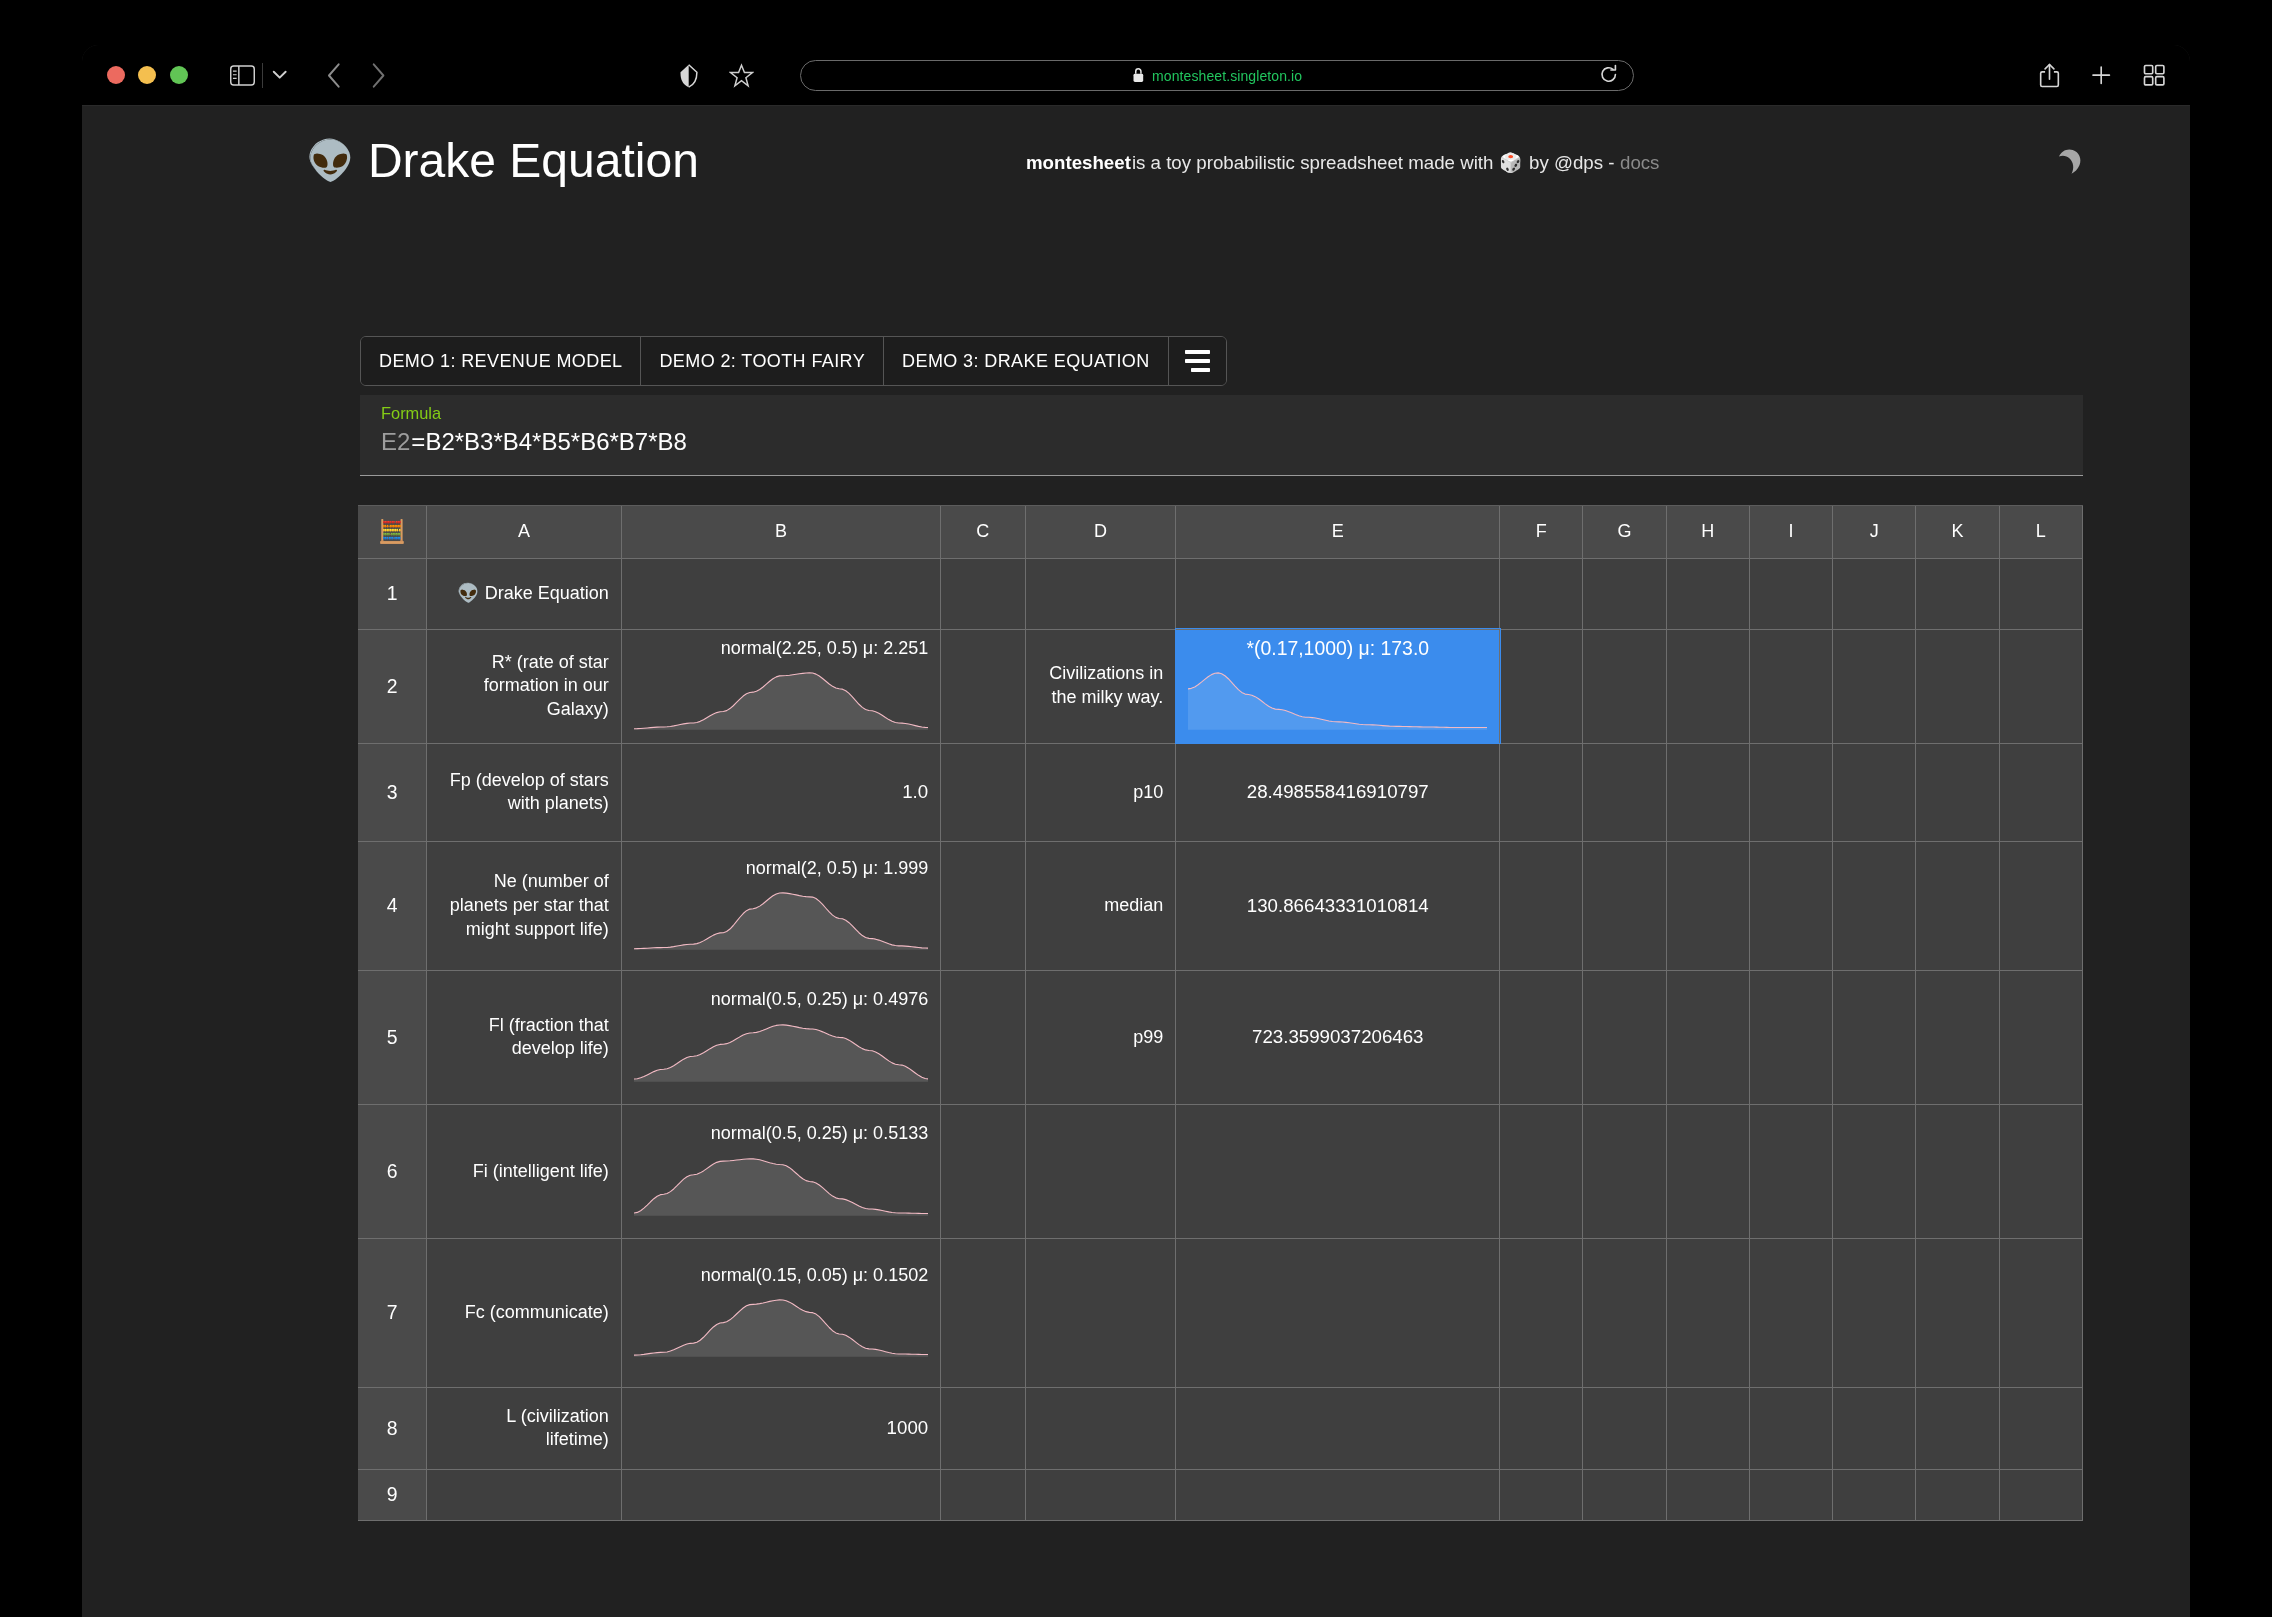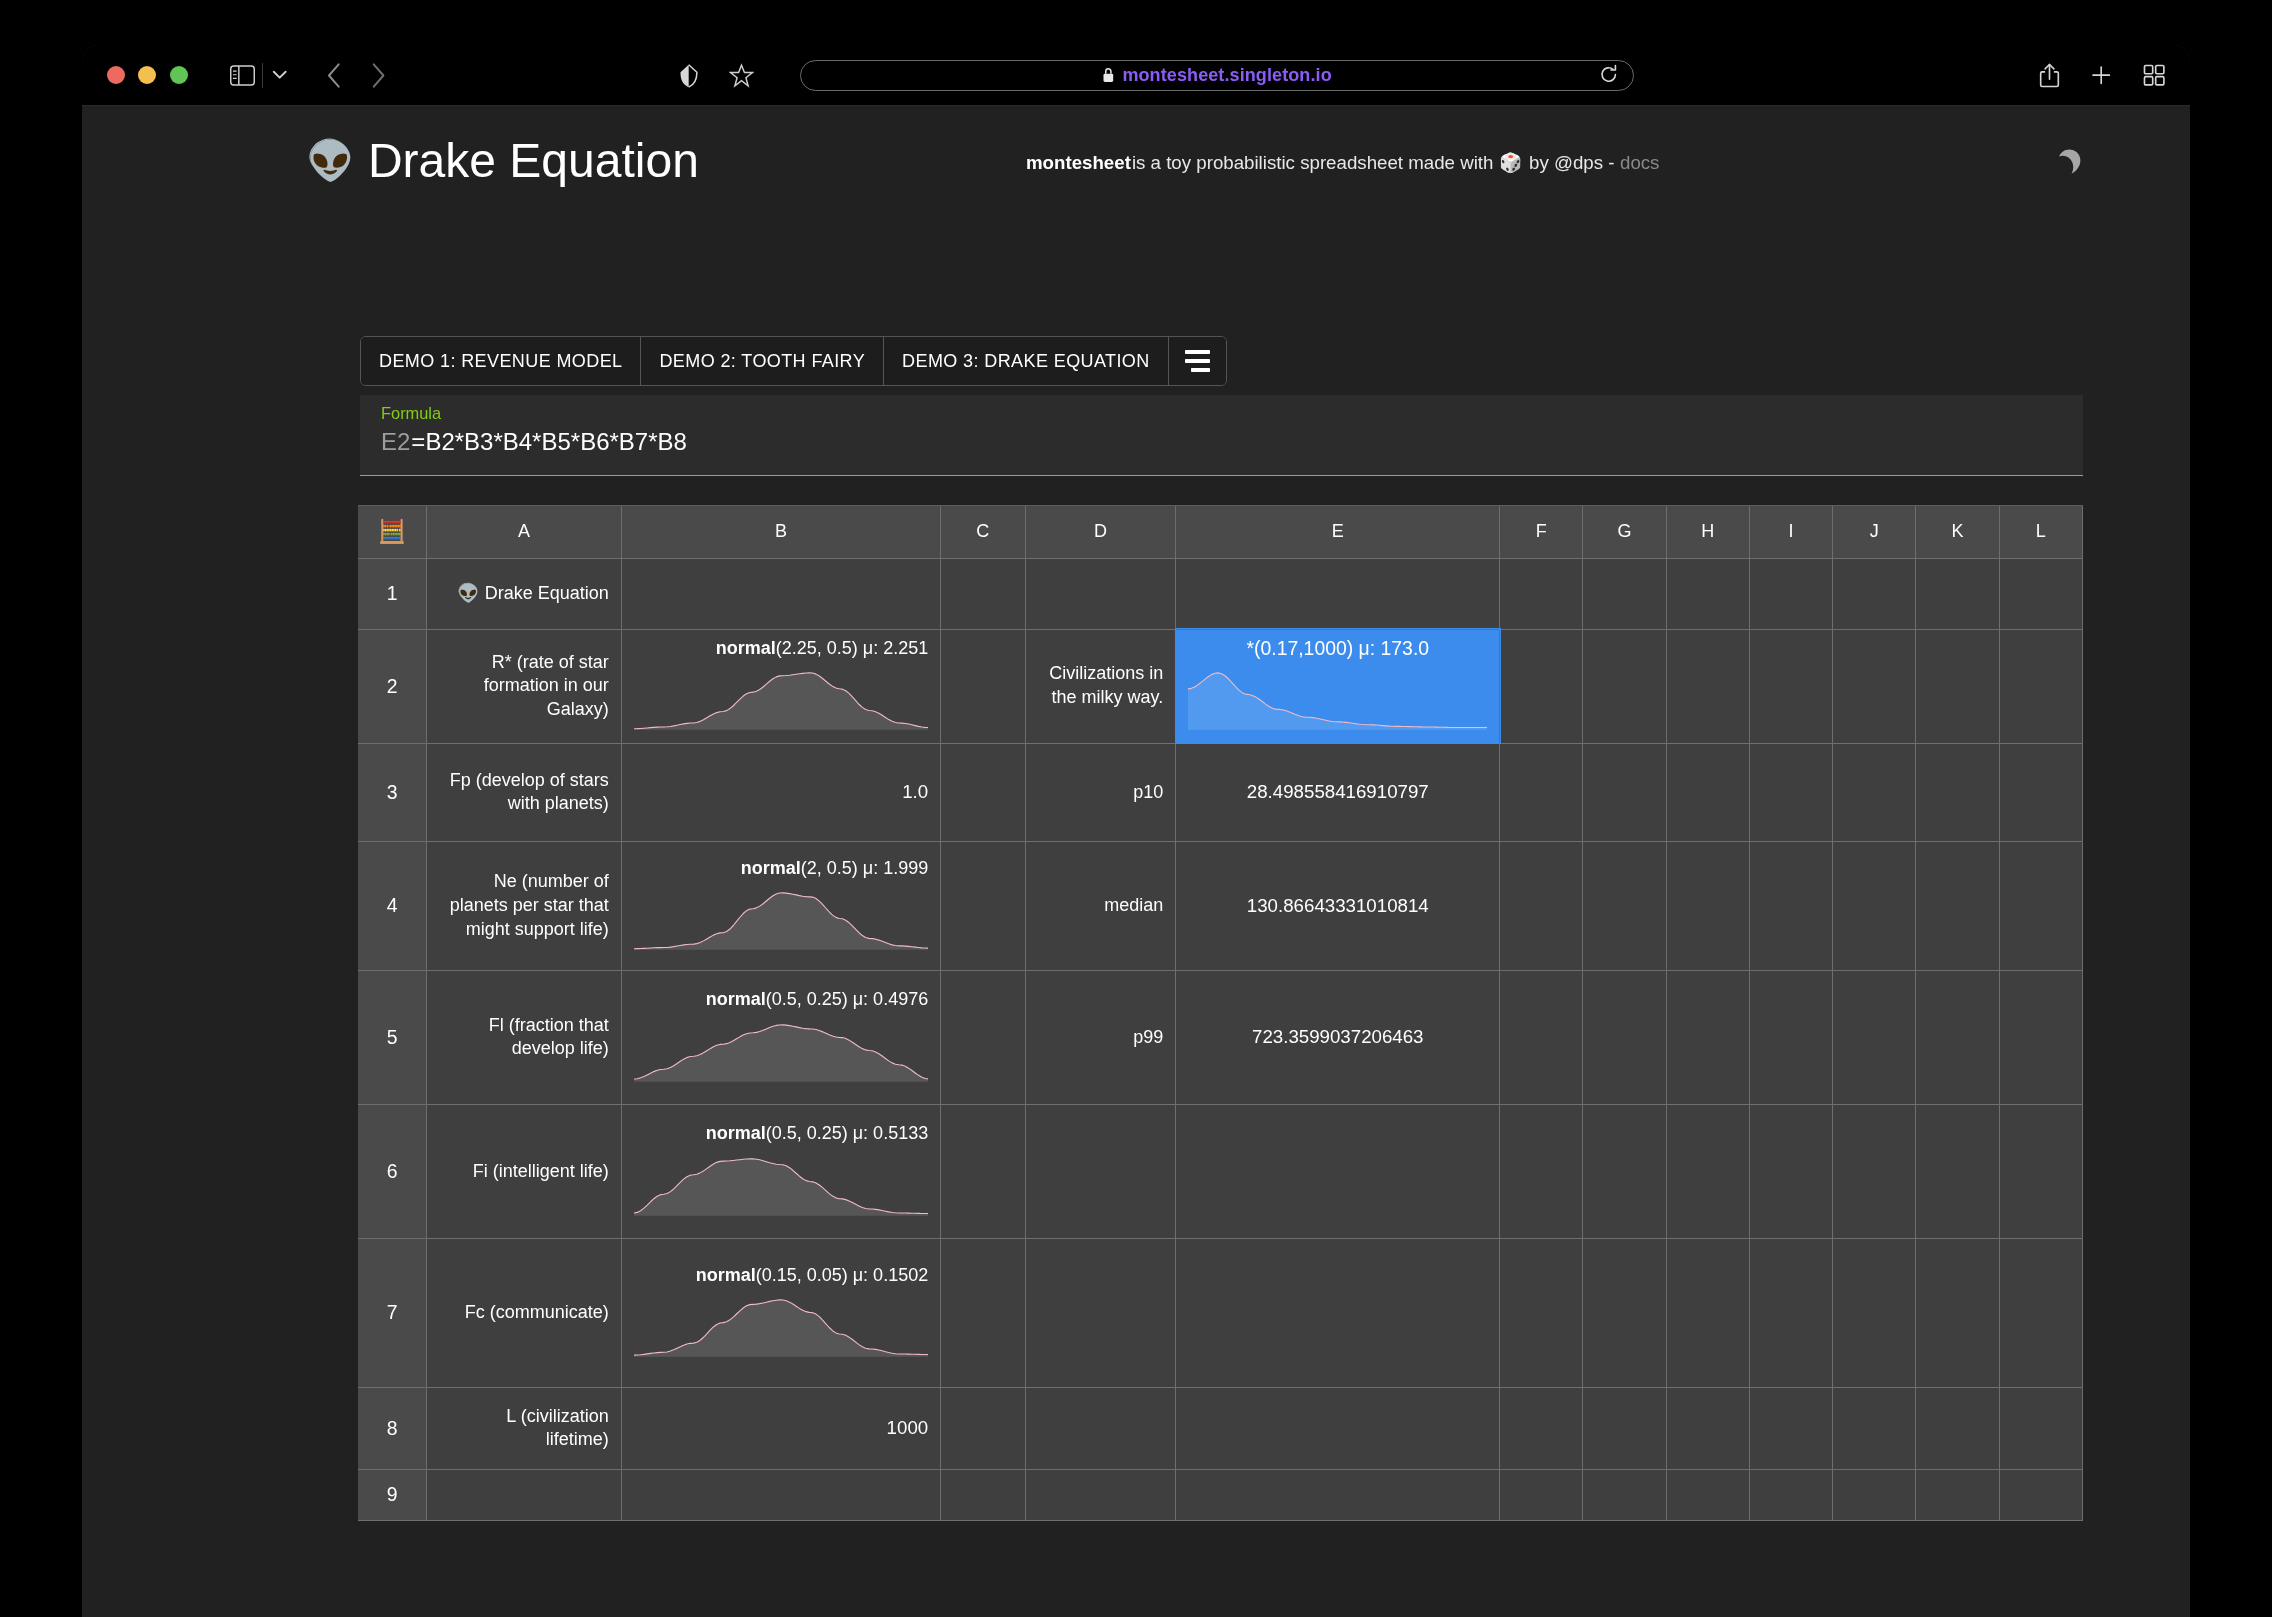--- a/index.html
+++ b/index.html
@@ -45,21 +45,21 @@
     width: 834px; height: 31px;
   }
   .urlbar {
     width: 100%; height: 100%;
     border: 0.7px solid #6a6a6a;
     border-radius: 16.4px;
     display: flex; align-items: center; justify-content: center;
     position: relative;
     background: #000;
   }
-  .url-text { color: #8b5cf6; font-size: 18px; letter-spacing: 0.1px; font-weight: bold; }
+  .url-text { color: #22c55e; font-size: 14px; letter-spacing: 0.1px; }
   .lock { margin-right: 7.5px; display:inline-flex; }
   .reload { position:absolute; right: 15px; top: 50%; transform: translateY(-50%); }
 
   .tb-right { position:absolute; right: 25px; top:0; height:61px; display:flex; align-items:center; gap: 30px; }
   .shield-star { position:absolute; left: 597px; top:0; height:61px; display:flex; align-items:center; gap: 31px; }
 
   
   .page {
     position: absolute;
     left: 0; top: 61px;
@@ -181,21 +181,21 @@
   .cell-inner { padding: 7.5px 12px; }
   .ta-right { text-align: right; }
   .ta-center { text-align: center; }
   .cell-text { line-height: 1.32; font-size: 18px; }
   .cell-num { font-size: 18.7px; }
 
   td.selected { background: #3b8ced !important; outline: 1.5px solid #3b8ced; }
 
   .dist { width: 100%; }
   .dist-label { text-align: right; font-size: 18px; line-height: 1.3; color: #ffffff; }
-  .dist-label b { font-weight: 700; }
+  .dist-label b { font-weight: 400; }
   .spark { display:block; width: 100%; height: 69px; margin-top: 6px; }
 
   .e2-label { text-align: center; font-size: 19.4px; color:#ffffff; }
 
   
   col.c-row { width: 61px; }
   col.c-a   { width: 173px; }
   col.c-b   { width: 284px; }
   col.c-c   { width: 75px; }
   col.c-d   { width: 134px; }

